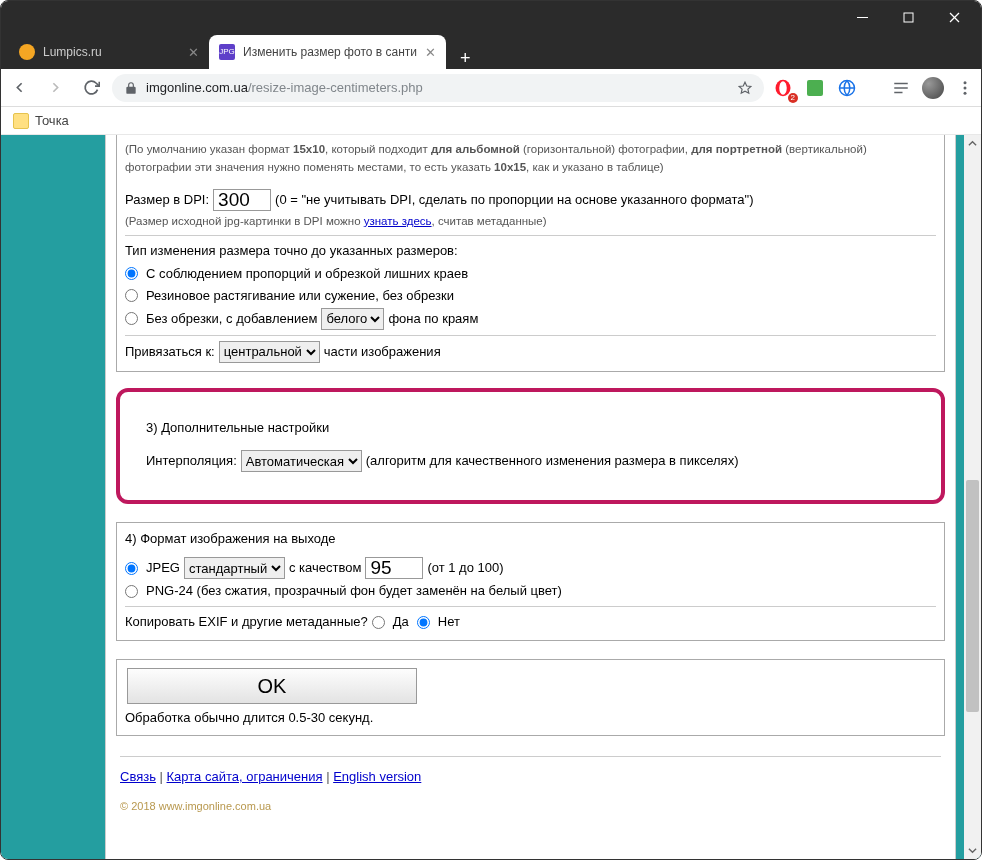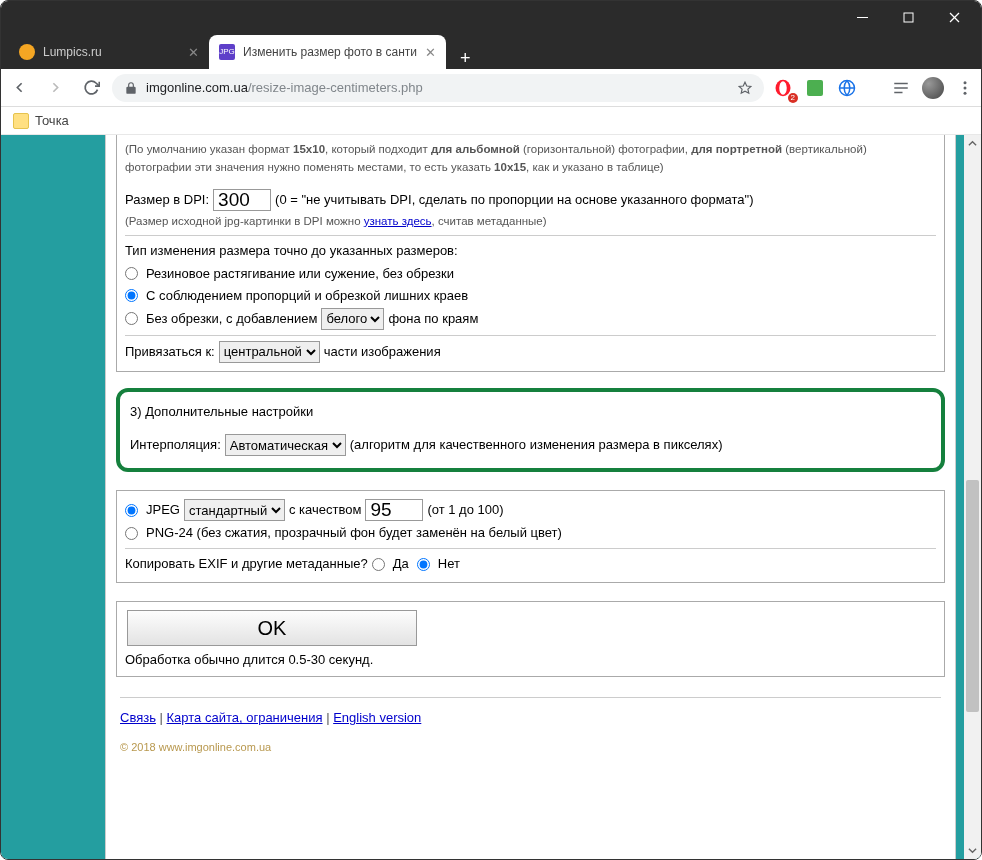--- a/index.html
+++ b/index.html
@@ -23,21 +23,21 @@
 .addr .url .path{color:#80868b}
 .tbicon{width:26px;height:26px;display:flex;align-items:center;justify-content:center}
 .bookmarks{height:28px;background:#fff;display:flex;align-items:center;padding:0 12px;gap:6px;font-size:13px;color:#444;border-bottom:1px solid #e8e8e8}
 .bmicon{width:16px;height:16px;background:#ffe082;border:1px solid #e6c34e;border-radius:2px}
 .viewport{height:724px;display:flex;background:#249ea0}
 .content{flex:1;overflow:hidden;position:relative}
 .page{background:#fff;margin:0 auto;width:851px;min-height:100%;padding:0;border-left:1px solid #ccc;border-right:1px solid #ccc;margin-left:104px}
 .fbox{border:1px solid #aaa;margin:6px 10px;padding:6px 8px;font-size:13px;color:#000;line-height:1.55}
 .fbox hr{border:none;border-top:1px solid #ccc;margin:5px 0}
 .fbox .hint{font-size:11.5px;color:#555}
-.highlight{border:4px solid #15803d;border-radius:12px;padding:0}
+.highlight{border:4px solid #be185d;border-radius:12px;padding:16px}
 .highlight .inner{padding:10px 10px}
 .fbox a{color:#0000cc;text-decoration:underline}
 input[type=text]{font-size:19px;padding:1px 4px;border:1px solid #999;height:22px;width:58px}
 select{font-size:13px;border:1px solid #999;height:22px;background:#efefef}
 input[type=radio]{margin-right:4px;vertical-align:middle}
 .okbtn{width:290px;height:36px;font-size:20px;background:linear-gradient(#fdfdfd,#e3e3e3);border:1px solid #999;cursor:pointer;margin:2px 2px 4px 2px}
 .footer{font-size:12px;padding:14px 14px;color:#555}
 .footer a{color:#0000cc}
 .flinks{border-top:1px solid #ccc;padding-top:12px;font-size:13px}
 .copy{font-size:11px;color:#b8984e;margin-top:16px}
@@ -165,26 +165,26 @@
     <span>Размер в DPI:</span>
     <input type="text" value="300" style="">
     <span>(0 = "не учитывать DPI, сделать по пропорции на основе указанного формата")</span>
   </div>
   <div class="hint">
     <span>(Размер исходной jpg-картинки в DPI можно </span><a href="#">узнать здесь</a><span>, считав метаданные)</span>
   </div>
   <hr>
   <div>Тип изменения размера точно до указанных размеров:</div>
   <div class="row">
+            <input type="radio" name="r1" checked="" style="">
+            <span>С соблюдением пропорций и обрезкой лишних краев</span>
+          </div>
+  <div class="row">
             <input type="radio" name="r1" style="">
             <span>Резиновое растягивание или сужение, без обрезки</span>
-          </div>
-  <div class="row">
-            <input type="radio" name="r1" checked="" style="">
-            <span>С соблюдением пропорций и обрезкой лишних краев</span>
           </div>
   <div class="row">
             <input type="radio" name="r1" style="">
             <span>Без обрезки, с добавлением</span>
     <select><option>белого</option></select>
     <span>фона по краям</span>
   </div>
   <hr>
   <div class="row">
     <span>Привязаться к:</span>
@@ -198,20 +198,21 @@
   <div style="margin-bottom:12px">3) Дополнительные настройки</div>
   <div class="row">
     <span>Интерполяция:</span>
     <select><option>Автоматическая</option></select>
     <span>(алгоритм для качественного изменения размера в пикселях)</span>
   </div>
   </div>
 </div>
 
 <div class="fbox" style="margin-top:18px">
+  <div style="margin-bottom:8px">4) Формат изображения на выходе</div>
   <div class="row">
     <input type="radio" name="fmt" checked="" style="">
     <span>JPEG</span>
     <select><option>стандартный</option></select>
     <span>с качеством</span>
     <input type="text" value="95" style="">
     <span>(от 1 до 100)</span>
   </div>
   <div class="row">
     <input type="radio" name="fmt" style="">

